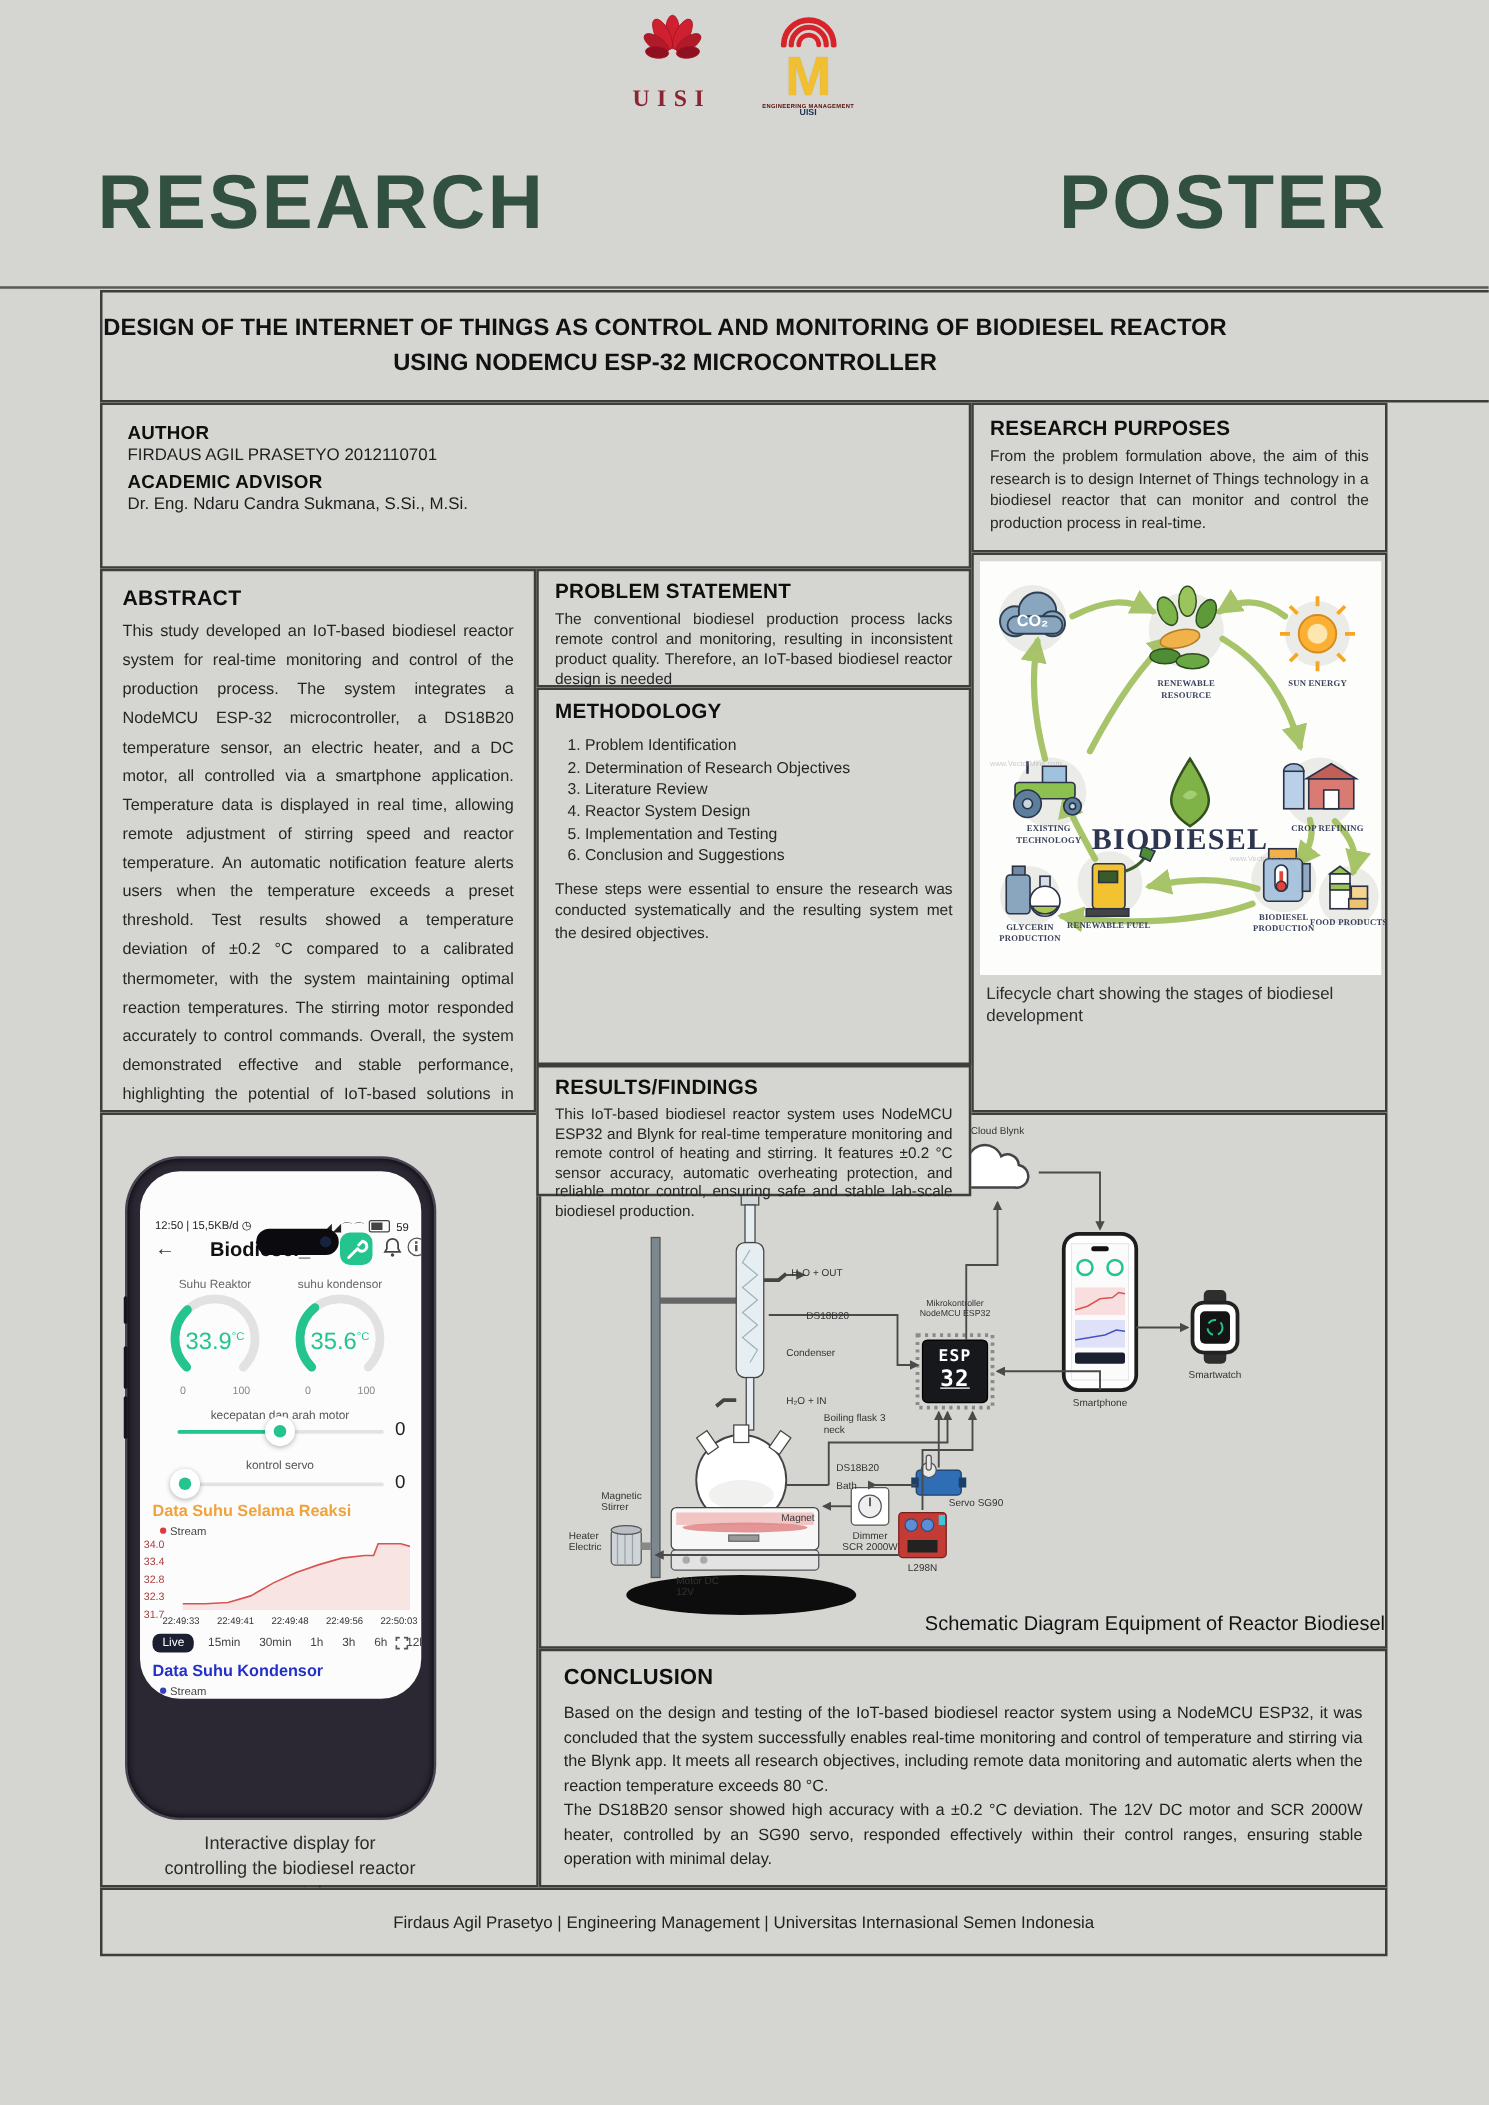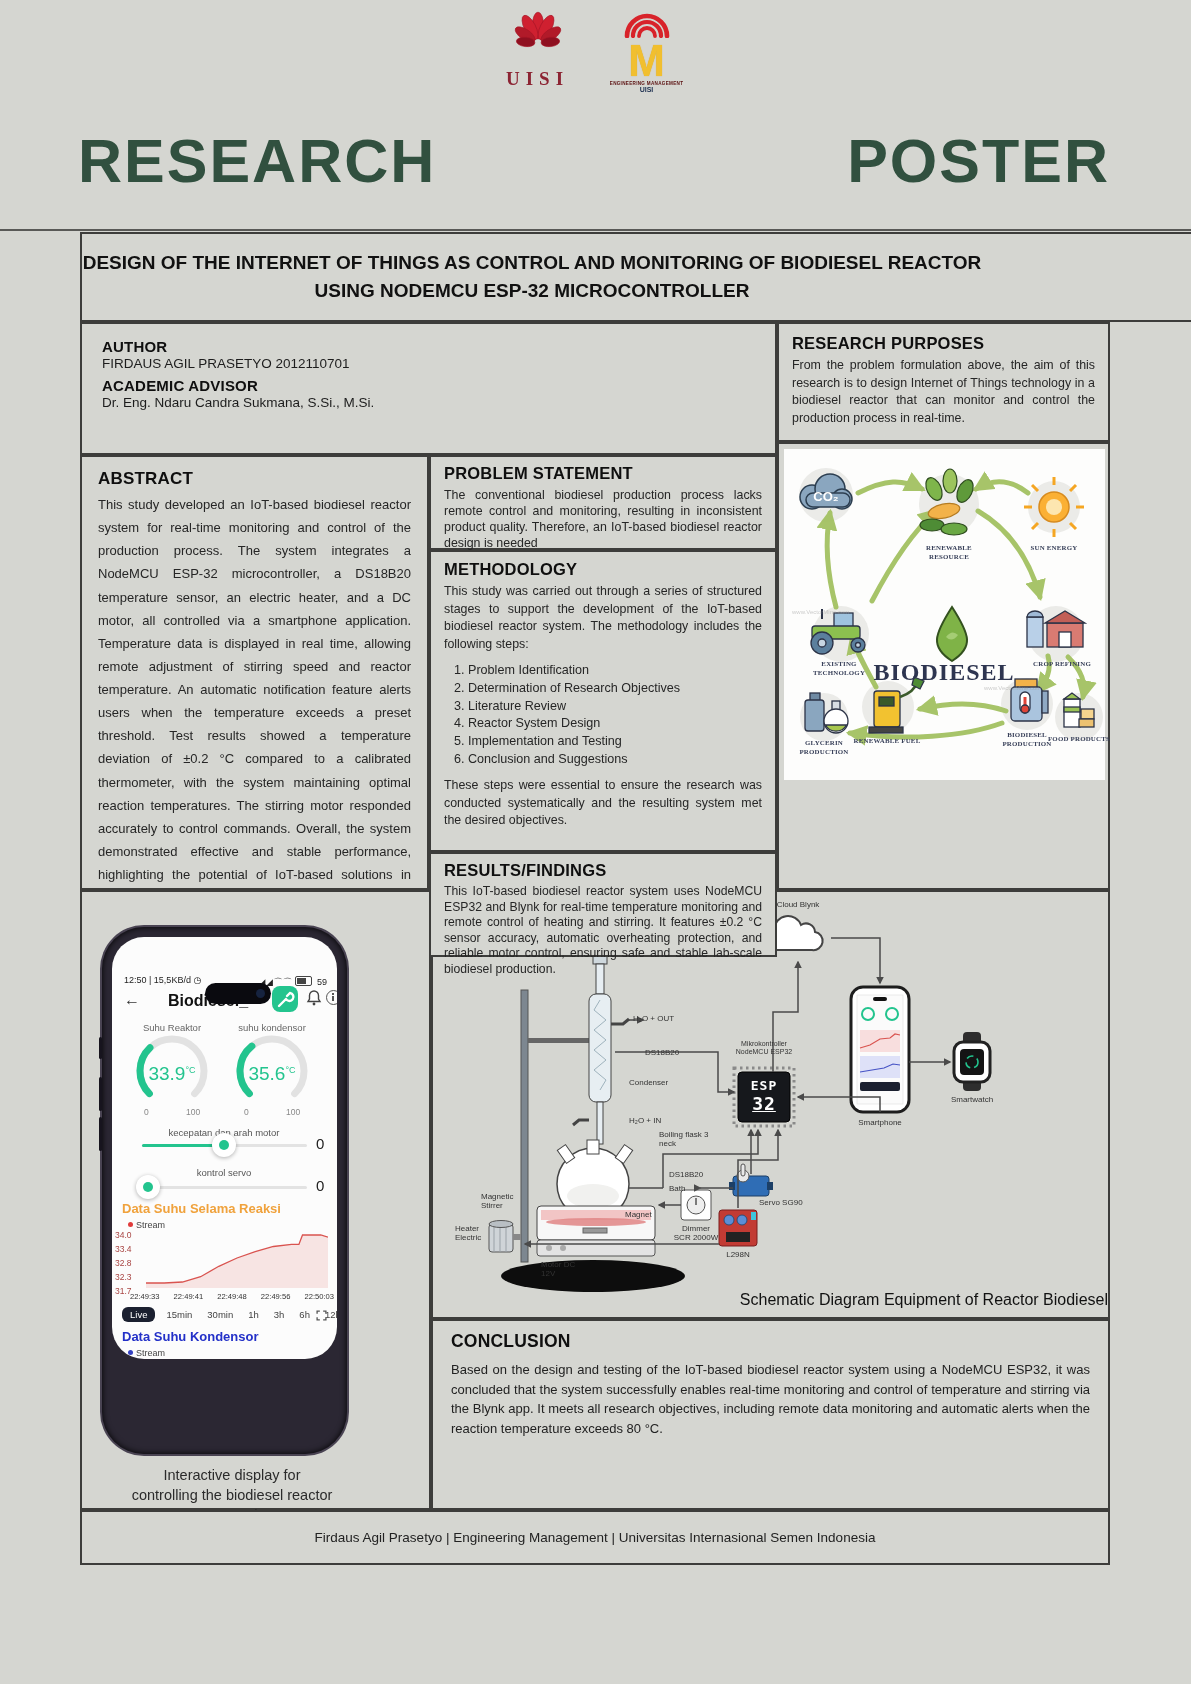--- a/index.html
+++ b/index.html
@@ -179,21 +179,20 @@
     <p class="body-txt">This study developed an IoT-based biodiesel reactor system for real-time monitoring and control of the production process. The system integrates a NodeMCU ESP-32 microcontroller, a DS18B20 temperature sensor, an electric heater, and a DC motor, all controlled via a smartphone application. Temperature data is displayed in real time, allowing remote adjustment of stirring speed and reactor temperature. An automatic notification feature alerts users when the temperature exceeds a preset threshold. Test results showed a temperature deviation of ±0.2 °C compared to a calibrated thermometer, with the system maintaining optimal reaction temperatures. The stirring motor responded accurately to control commands. Overall, the system demonstrated effective and stable performance, highlighting the potential of IoT-based solutions in biodiesel production.</p>
   </div>
 
   <div class="box b-problem">
     <h3 class="sec">PROBLEM STATEMENT</h3>
     <p class="body-txt">The conventional biodiesel production process lacks remote control and monitoring, resulting in inconsistent product quality. Therefore, an IoT-based biodiesel reactor design is needed</p>
   </div>
 
   <div class="box b-method">
     <h3 class="sec">METHODOLOGY</h3>
-    <p class="body-txt">This study was carried out through a series of structured stages to support the development of the IoT-based biodiesel reactor system. The methodology includes the following steps:</p>
     <ol>
       <li>Problem Identification</li>
       <li>Determination of Research Objectives</li>
       <li>Literature Review</li>
       <li>Reactor System Design</li>
       <li>Implementation and Testing</li>
       <li>Conclusion and Suggestions</li>
     </ol>
     <p class="body-txt">These steps were essential to ensure the research was conducted systematically and the resulting system met the desired objectives.</p>
   </div>
@@ -328,20 +327,21 @@
       <span class="lc-label" style="left:55px;top:211px;">EXISTING TECHNOLOGY</span>
       <span class="lc-label" style="left:278px;top:211px;">CROP REFINING</span>
       <span class="lc-label" style="left:103px;top:288px;">RENEWABLE FUEL</span>
       <span class="lc-label" style="left:243px;top:282px;">BIODIESEL PRODUCTION</span>
       <span class="lc-label" style="left:40px;top:290px;">GLYCERIN PRODUCTION</span>
       <span class="lc-label" style="left:295px;top:286px;">FOOD PRODUCTS</span>
       <span class="lc-center">BIODIESEL</span>
       <span class="lc-wm" style="left:8px;top:160px;">www.VectorMine.com</span>
       <span class="lc-wm" style="left:200px;top:236px;">www.VectorMine.com</span>
     </div>
+    <div class="lc-caption">Lifecycle chart showing the stages of biodiesel development</div>
   </div>
 
   <div class="box b-phone">
     <div class="phone">
       <div class="btn-nub" style="top:110px;height:22px;"></div>
       <div class="btn-nub" style="top:150px;height:34px;"></div>
       <div class="btn-nub" style="top:190px;height:34px;"></div>
       <div class="screen">
         <div class="status">
           <span>12:50 | 15,5KB/d ◷</span>
@@ -595,18 +595,19 @@
     <span class="sc-label" style="left:326px;top:306px;">Servo SG90</span>
     <span class="sc-label sc-c" style="left:305px;top:358px;">L298N</span>
     <span class="sc-label sc-c" style="left:447px;top:226px;">Smartphone</span>
     <span class="sc-label sc-c" style="left:539px;top:203px;">Smartwatch</span>
     <div class="schem-caption">Schematic Diagram Equipment of Reactor Biodiesel</div>
   </div>
 
   <div class="box b-conc">
     <h3 class="sec">CONCLUSION</h3>
     <p>Based on the design and testing of the IoT-based biodiesel reactor system using a NodeMCU ESP32, it was concluded that the system successfully enables real-time monitoring and control of temperature and stirring via the Blynk app. It meets all research objectives, including remote data monitoring and automatic alerts when the reaction temperature exceeds 80 °C.</p>
+    <p>The DS18B20 sensor showed high accuracy with a ±0.2 °C deviation. The 12V DC motor and SCR 2000W heater, controlled by an SG90 servo, responded effectively within their control ranges, ensuring stable operation with minimal delay.</p>
   </div>
 
   <div class="box b-footer">
     <span class="footer-txt">Firdaus Agil Prasetyo | Engineering Management | Universitas Internasional Semen Indonesia</span>
   </div>
 </div>
 
 </body></html>

